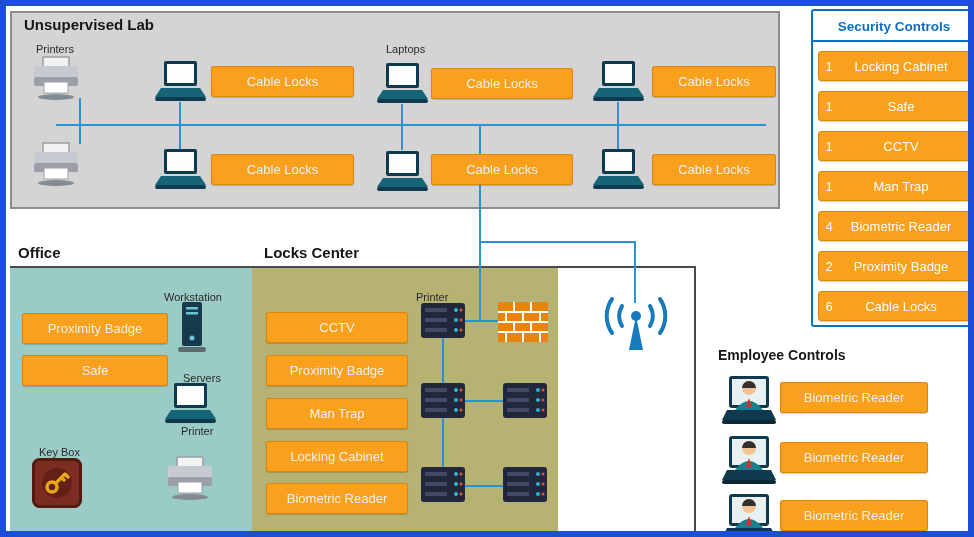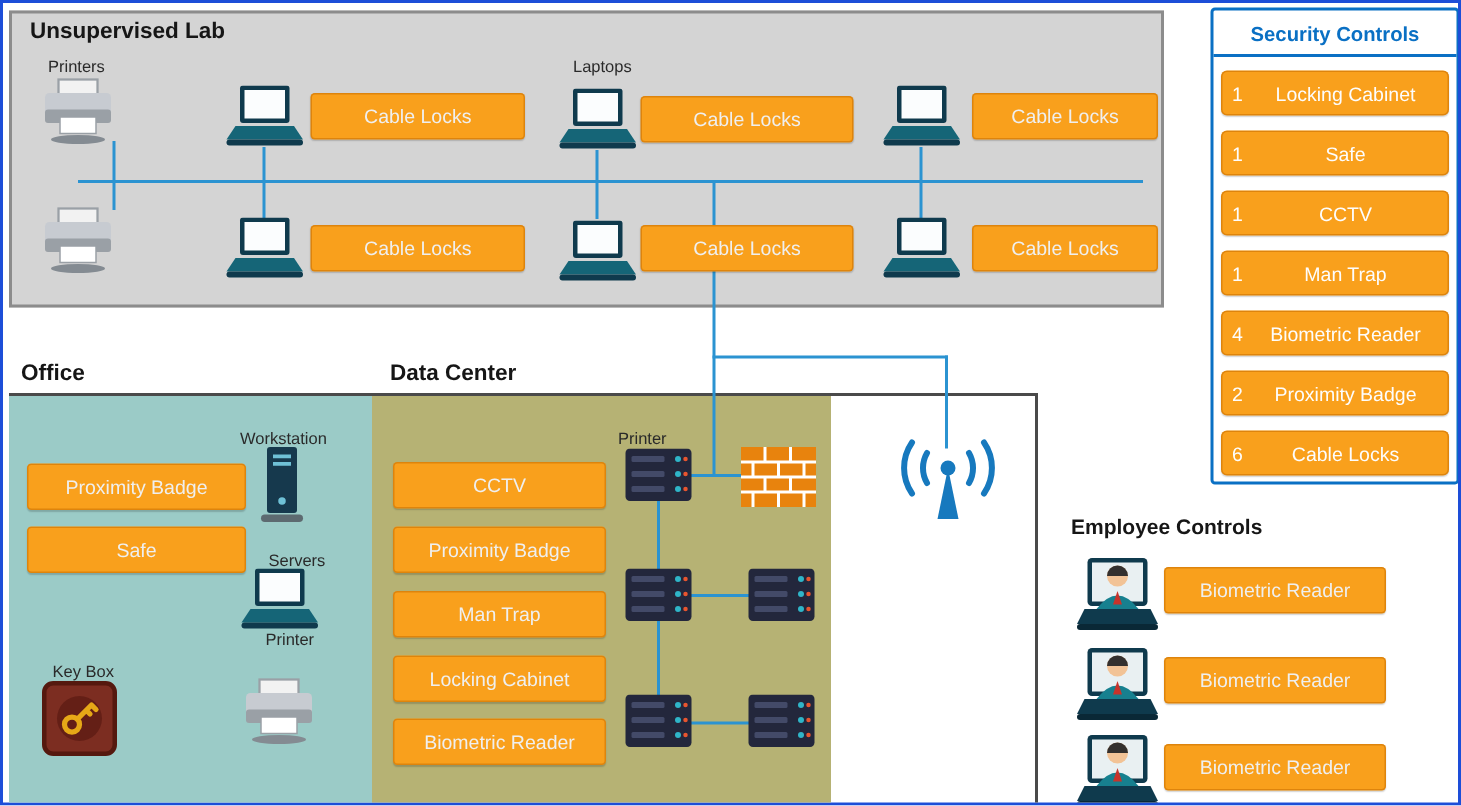--- a/index.html
+++ b/index.html
@@ -1,17 +1,17 @@
 <!DOCTYPE html>
 <html><head>
 <meta charset="utf-8">
 <style>
   *{box-sizing:border-box;margin:0;padding:0}
   body{font-family:"Liberation Sans",sans-serif;background:#ffffff}
-  .stage{position:relative;width:974px;height:537px;background:#fff;overflow:hidden;border:2px solid #1d4ed8}
+  .stage{position:relative;width:974px;height:537px;background:#fff;overflow:hidden;border:6px solid #1d4ed8}
   .abs{position:absolute}
   .zone-title{position:absolute;font-size:15px;font-weight:bold;color:#161616;white-space:nowrap}
   .mini{position:absolute;font-size:11px;color:#2a2a2a;white-space:nowrap}
   .obox{position:absolute;background:#F9A01C;border-radius:3px;color:#EFEFEF;font-size:13px;
         display:flex;align-items:center;justify-content:center;
         box-shadow:inset 0 0 0 1px rgba(200,110,0,.55),0 1px 1px rgba(0,0,0,.18)}
   .hline,.vline{position:absolute;background:#2B93D1}
   .hline{height:2px}
   .vline{width:2px}
   .panel{position:absolute;background:#fff;border:2px solid #0A70C4;border-radius:3px}
@@ -162,21 +162,21 @@
   <div class="abs" style="left:158px;top:450px">
     <svg width="52" height="44" viewBox="0 0 52 44">
       <rect x="13" y="1" width="26" height="11" fill="#f2f2f2" stroke="#9aa0a6" stroke-width="1.5"></rect>
       <rect x="4" y="10" width="44" height="15" rx="3" fill="#c7cbd1"></rect>
       <rect x="4" y="21" width="44" height="9" rx="2" fill="#9aa0a6"></rect>
       <rect x="14" y="26" width="24" height="11" fill="#ffffff" stroke="#9aa0a6"></rect>
       <ellipse cx="26" cy="41" rx="18" ry="3" fill="#848b92"></ellipse>
     </svg>
   </div>
 
-  <div class="zone-title" style="left:258px;top:238px">Data Center</div>
+  <div class="zone-title" style="left:258px;top:238px">Locks Center</div>
   <div class="obox" style="left:260px;top:306px;width:142px;height:31px">CCTV</div>
   <div class="obox" style="left:260px;top:349px;width:142px;height:31px">Proximity Badge</div>
   <div class="obox" style="left:260px;top:392px;width:142px;height:31px">Man Trap</div>
   <div class="obox" style="left:260px;top:435px;width:142px;height:31px">Locking Cabinet</div>
   <div class="obox" style="left:260px;top:477px;width:142px;height:31px">Biometric Reader</div>
 
   <div class="mini" style="left:410px;top:285px">Printer</div>
 
   <div class="abs" style="left:414px;top:297px">
     <svg width="46" height="37" viewBox="0 0 46 37">

